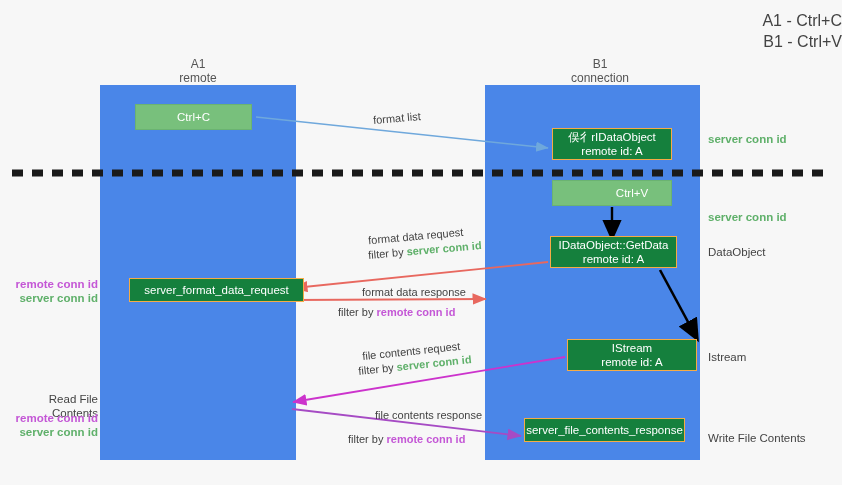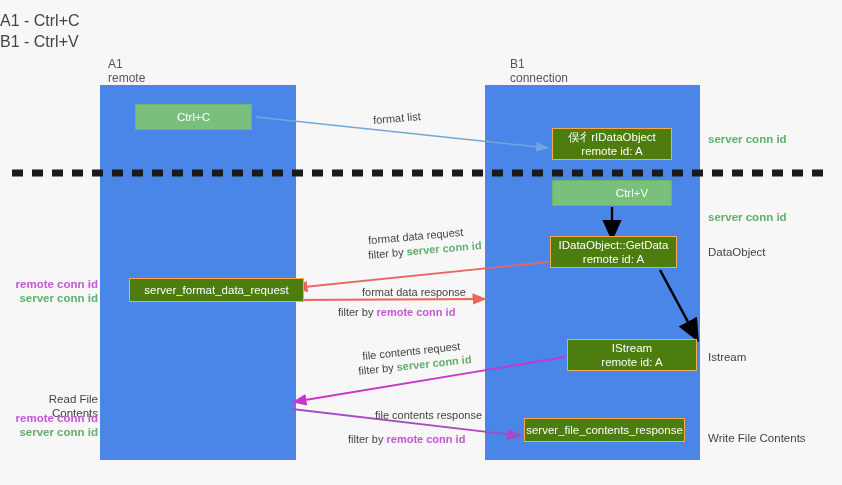--- a/index.html
+++ b/index.html
@@ -12,36 +12,36 @@
     color:#404040;
   }
   #stage{position:absolute;left:0;top:0;width:842px;height:485px;}
   svg#wires{position:absolute;left:0;top:0;width:842px;height:485px;pointer-events:none;}
   .lane{position:absolute;background:#4a86e8;}
   .lane-a{left:100px;top:85px;width:196px;height:375px;}
   .lane-b{left:485px;top:85px;width:215px;height:375px;}
 
   .title{
     position:absolute;left:0;top:10px;width:842px;
-    text-align:left;font-size:16px;line-height:21px;color:#434343;
+    text-align:right;font-size:16px;line-height:21px;color:#434343;
   }
   .col-head{
-    position:absolute;font-size:12px;line-height:14px;color:#555;
+    position:absolute;text-align:center;font-size:12px;line-height:14px;color:#555;
   }
   .col-head .big{font-size:12px;}
   .head-a{left:108px;top:57px;width:180px;}
   .head-b{left:510px;top:57px;width:180px;}
 
   .node{
     position:absolute;box-sizing:border-box;
     display:flex;align-items:center;justify-content:center;
     text-align:center;color:#ffffff;font-size:11.5px;line-height:14px;
   }
   .node.green{background:#78c07c;border:1px solid #6bb371;}
-  .node.orange{background:#4d7c0f;border:1px solid #f6ab46;}
+  .node.orange{background:#15803d;border:1px solid #f6ab46;}
 
   .n-ctrlc{left:135px;top:104px;width:117px;height:26px;}
   .n-idataobject{left:552px;top:128px;width:120px;height:32px;}
   .n-ctrlv{left:552px;top:180px;width:120px;height:26px;padding-left:40px;}
   .n-getdata{left:550px;top:236px;width:127px;height:32px;}
   .n-istream{left:567px;top:339px;width:130px;height:32px;}
   .n-fmt-req{left:129px;top:278px;width:175px;height:24px;}
   .n-fmt-resp{left:489px;top:287px;width:157px;height:24px;}
   .n-file-req{left:128px;top:393px;width:161px;height:24px;}
   .n-file-resp{left:524px;top:418px;width:161px;height:24px;}

